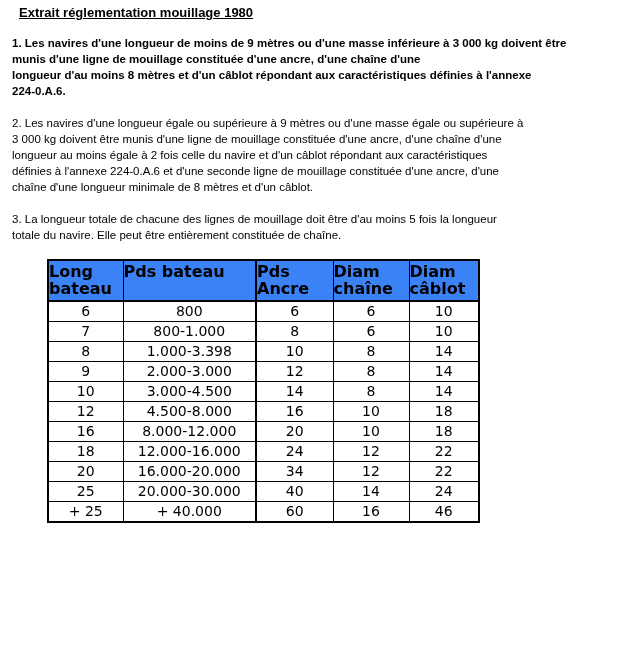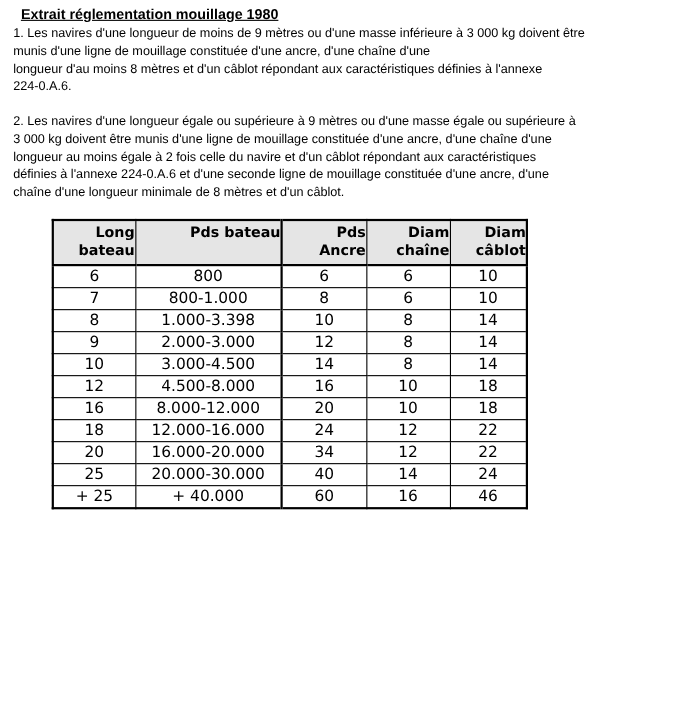--- a/index.html
+++ b/index.html
@@ -33,21 +33,22 @@
     font-weight: bold;
     line-height: 16px;
   }
   .body-text p {
     margin: 0 0 16px 0;
     font-size: 11.5px;
     line-height: 16px;
     white-space: pre-line;
   }
   .body-text p:first-child {
-    margin-top: 2px;
+    margin-top: 14px;
+    font-weight: bold;
   }
   .table-title {
     margin: 19px 0 0 45px;
     font-family: "DejaVu Sans", sans-serif;
     font-size: 14px;
     font-weight: bold;
     line-height: 18px;
   }
   table.mouillage {
     margin: 4px 0 0 35px;
@@ -56,28 +57,28 @@
     width: 431px;
     border: 2px solid #000000;
     font-family: "DejaVu Sans", sans-serif;
   }
   table.mouillage col.c1 { width: 75px; }
   table.mouillage col.c2 { width: 133px; }
   table.mouillage col.c3 { width: 77px; }
   table.mouillage col.c4 { width: 76px; }
   table.mouillage col.c5 { width: 70px; }
   table.mouillage th {
-    background: #e5e5e5;
+    background: #3b82f6;
     border: 1px solid #000000;
     border-bottom: 2px solid #000000;
-    font-size: 13px;
+    font-size: 16px;
     font-weight: bold;
     line-height: 17px;
     vertical-align: top;
-    text-align: right;
+    text-align: left;
     padding: 2px 0 3px 0;
     white-space: pre-line;
   }
   table.mouillage td {
     border: 1px solid #000000;
     height: 19px;
     padding: 0;
     font-size: 14px;
     line-height: 19px;
     text-align: center;
@@ -99,20 +100,22 @@
   <div class="body-text">
     <p>1. Les navires d'une longueur de moins de 9 mètres ou d'une masse inférieure à 3 000 kg doivent être
 munis d'une ligne de mouillage constituée d'une ancre, d'une chaîne d'une
 longueur d'au moins 8 mètres et d'un câblot répondant aux caractéristiques définies à l'annexe
 224-0.A.6.</p>
     <p>2. Les navires d'une longueur égale ou supérieure à 9 mètres ou d'une masse égale ou supérieure à
 3 000 kg doivent être munis d'une ligne de mouillage constituée d'une ancre, d'une chaîne d'une
 longueur au moins égale à 2 fois celle du navire et d'un câblot répondant aux caractéristiques
 définies à l'annexe 224-0.A.6 et d'une seconde ligne de mouillage constituée d'une ancre, d'une
 chaîne d'une longueur minimale de 8 mètres et d'un câblot.</p>
+    <p>3. La longueur totale de chacune des lignes de mouillage doit être d'au moins 5 fois la longueur
+totale du navire. Elle peut être entièrement constituée de chaîne.</p>
   </div>
 
 
   <table class="mouillage">
     <colgroup>
       <col class="c1">
         <col class="c2">
         <col class="c3">
         <col class="c4">
         <col class="c5">

